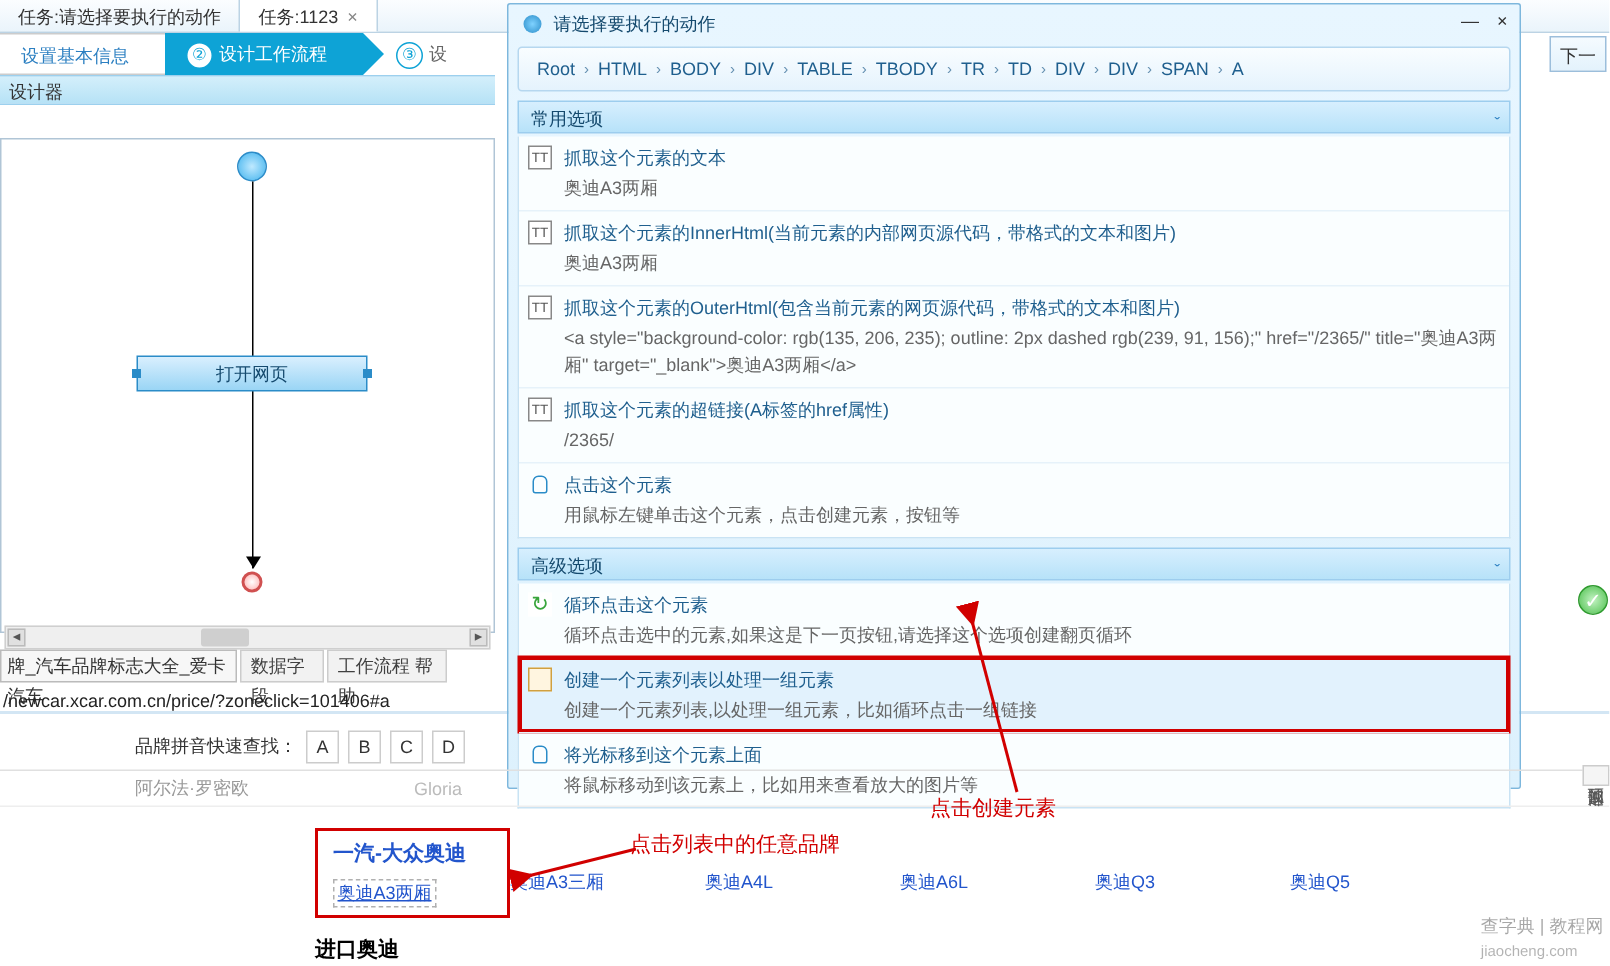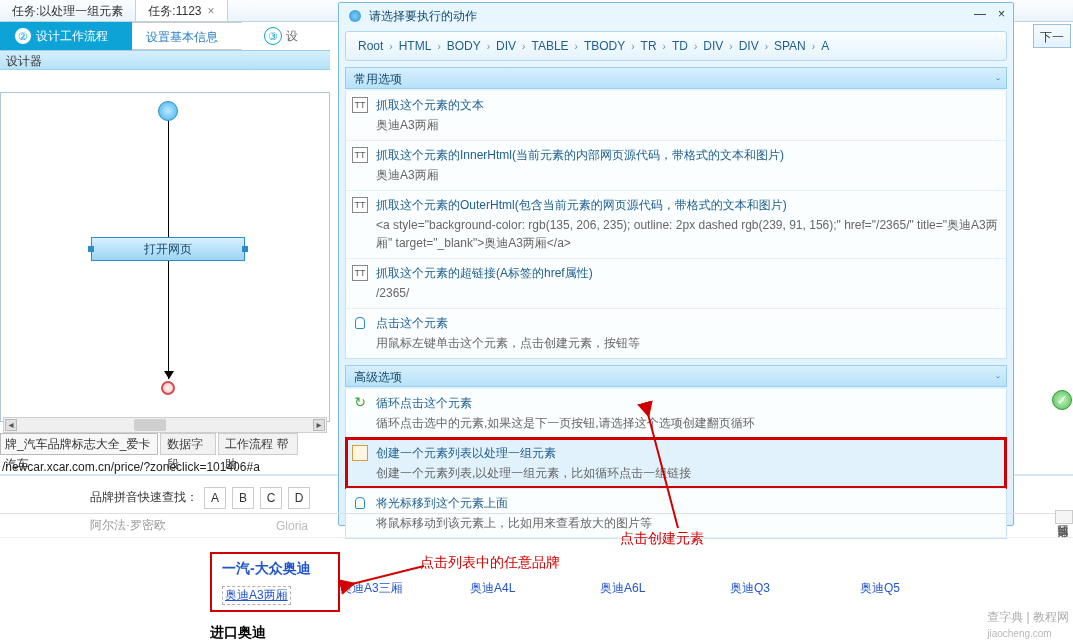--- a/index.html
+++ b/index.html
@@ -108,27 +108,27 @@
 .side-tab { position: absolute; right: 0; top: 510px; width: 18px; padding: 6px 2px; background: #f5f5f5; border: 1px solid #ccc; color: #555; font-size: 11px; writing-mode: vertical-rl; text-align: center; }
 
 
 .wm { position: absolute; right: 4px; bottom: 4px; color: rgba(0,0,0,0.35); font-size: 12px; }
 .wm .sub { font-size: 10px; color: rgba(0,0,0,0.3); }
 </style>
 </head>
 <body>
 
 <div class="app-tabs">
-  <div class="app-tab"><span>任务:以处理一组元素</span></div>
+  <div class="app-tab"><span>任务:请选择要执行的动作</span></div>
   <div class="app-tab active"><span>任务:1123</span><span class="close">×</span></div>
 </div>
 
 <div class="stepbar">
+  <div class="step step1"><span>设置基本信息</span></div>
   <div class="step step2"><span class="num">②</span><span>设计工作流程</span></div>
-  <div class="step step1"><span>设置基本信息</span></div>
   <div class="step step3"><span class="num">③</span><span>设</span></div>
   <div class="nextbtn"><span>下一</span></div>
 </div>
 
 <div class="designer-label"><span>设计器</span></div>
 
 <div class="canvas-wrap">
   <div class="canvas">
     <div class="start-node"></div>
     <div class="flow-line"></div>

